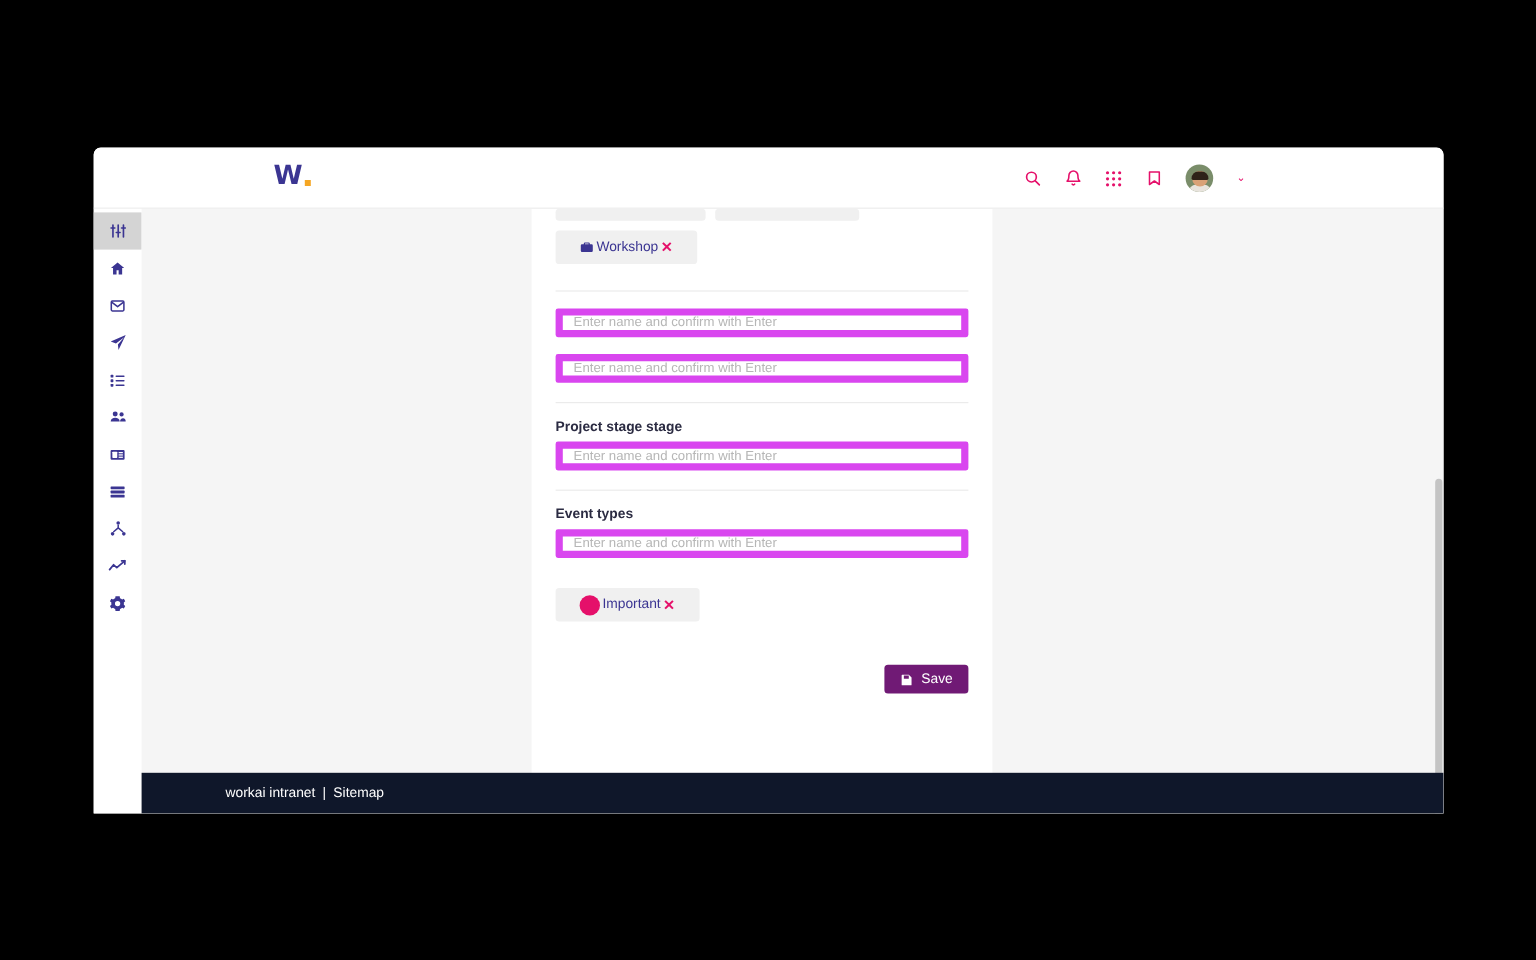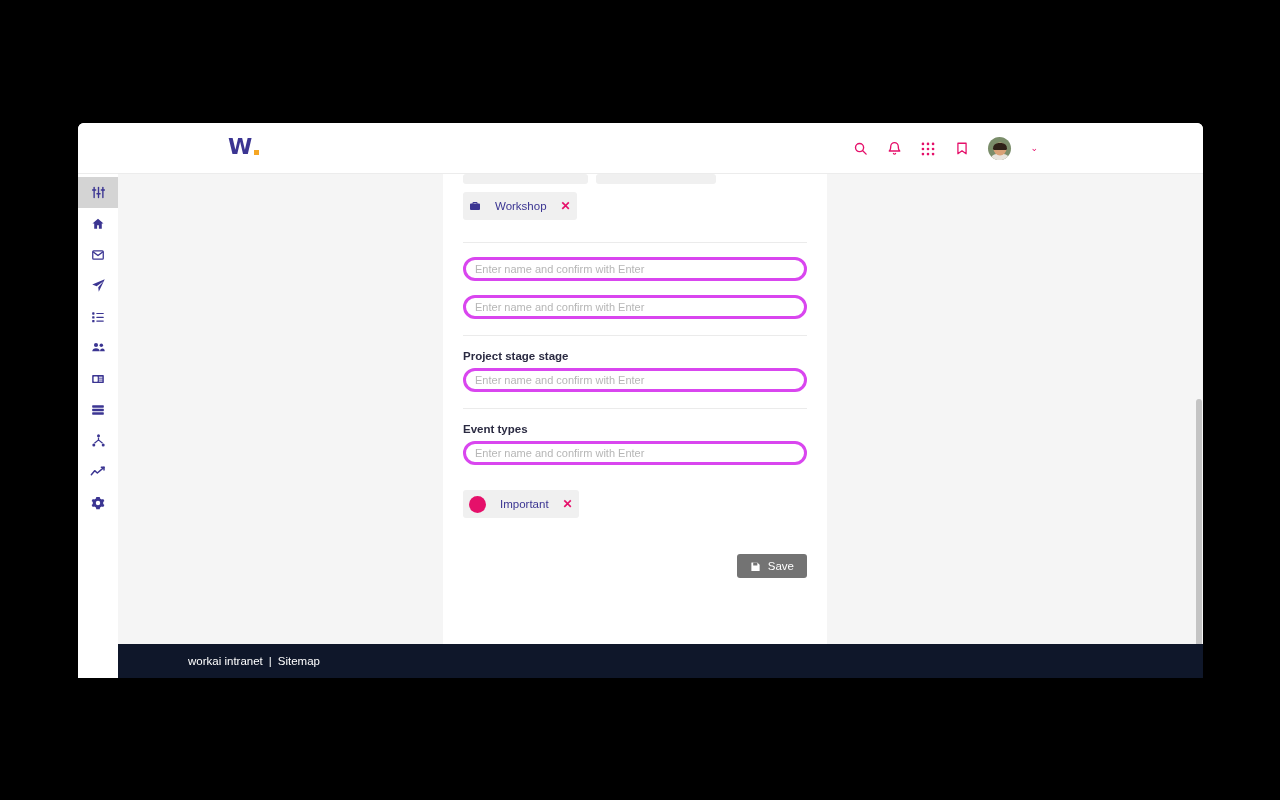--- a/index.html
+++ b/index.html
@@ -133,22 +133,22 @@
 
   .tags-row {
     display: flex; flex-wrap: wrap; gap: 8px;
     padding-top: 0;
   }
   .chip {
     background: #f0f0f0;
     border-radius: 3px;
     height: 28px;
     display: flex; align-items: center;
-    padding: 0 6px;
-    gap: 14px;
+    padding: 0 20px;
+    gap: 2px;
     cursor: default;
   }
   .chip.clipped { height: 10px; overflow: hidden; align-items: flex-start; }
   .chip-ic { color: #3b3592; display: flex; align-items: center; }
   .chip-dot {
     width: 17px; height: 17px; border-radius: 50%;
     background: #e5106a;
   }
   .chip-label {
     font-size: 11.5px; color: #3b3592; font-weight: 500;
@@ -161,39 +161,39 @@
 
   .divider { height: 1px; background: #ebebeb; margin: 16px 0 0 0; }
 
   .field { padding-top: 14px; }
   .field-label {
     font-size: 11.5px; font-weight: 700; color: #2b2b42;
     margin-bottom: 6px;
   }
   .field-input {
     width: 100%; height: 24px;
-    border: 3px solid #d946ef;
-    border-radius: 12px;
+    border: 6px solid #d946ef;
+    border-radius: 2px;
     background: #fff;
     font-size: 11px;
     padding: 0 9px;
     color: #333;
     font-family: "Liberation Sans", sans-serif;
     outline: none;
   }
   .field-input::placeholder { color: #b6b6b6; }
 
   .tag-below { margin-top: 25px; display: flex; gap: 8px; }
 
   .save-row {
     display: flex; justify-content: flex-end;
     margin-top: 36px;
   }
   .save-btn {
-    background: #737373;
+    background: #701a75;
     color: #ffffff;
     border: none;
     border-radius: 3px;
     height: 24px;
     padding: 0 13px;
     display: flex; align-items: center; gap: 7px;
     font-size: 11.5px;
     font-family: "Liberation Sans", sans-serif;
     cursor: pointer;
   }

